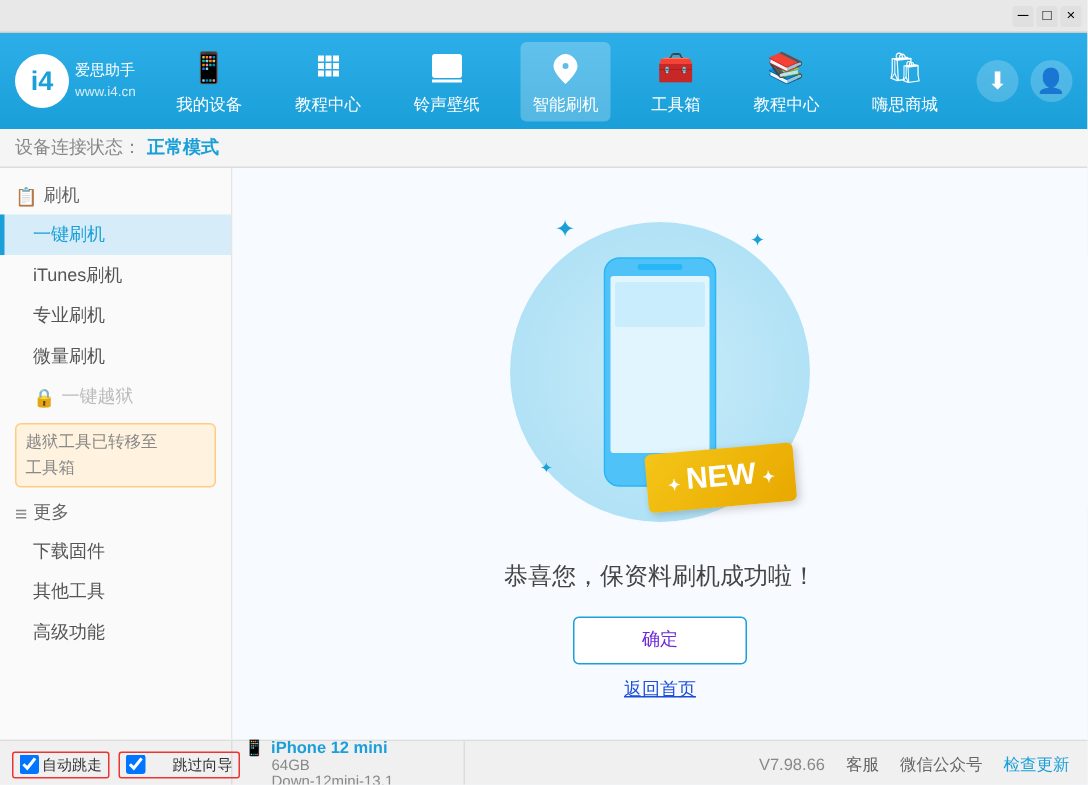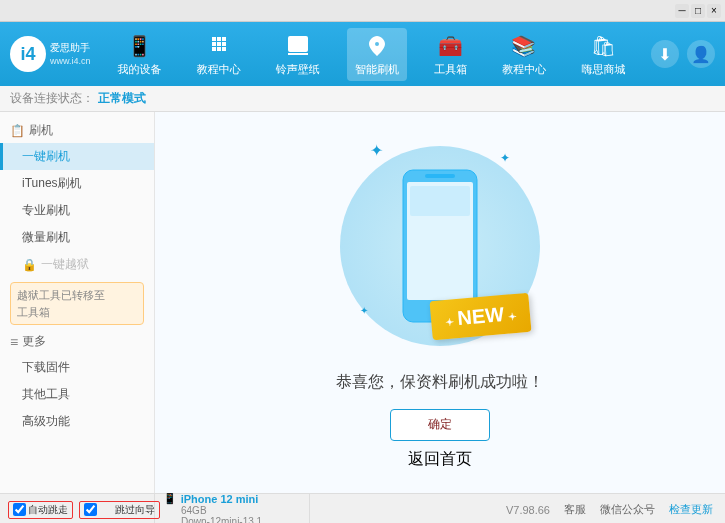--- a/index.html
+++ b/index.html
@@ -211,32 +211,32 @@
       font-size: 14px;
       z-index: 3;
     }
 
     .success-text {
       font-size: 16px; color: #444;
       margin-bottom: 16px;
     }
 
     .btn-confirm {
-      width: 100px; height: 32px;
+      width: 116px; height: 32px;
       background: #fff;
       border: 1px solid #1a9fd8;
       border-radius: 4px;
-      color: #7f1d1d;
+      color: #6d28d9;
       font-size: 12px;
       cursor: pointer;
       margin-bottom: 8px;
     }
 
     .link-return {
-      font-size: 16px; color: #000000; cursor: pointer;
+      font-size: 12px; color: #1d4ed8; cursor: pointer; text-decoration: underline;
     }
     .device-name { font-size: 11px; font-weight: bold; color: #1a9fd8; }
     .chk-item {
       display: flex; align-items: center; gap: 2px;
       border: 1px solid #e44;
       border-radius: 2px;
       padding: 0 3px;
       font-size: 10px; color: #333;
       white-space: nowrap;
     }

